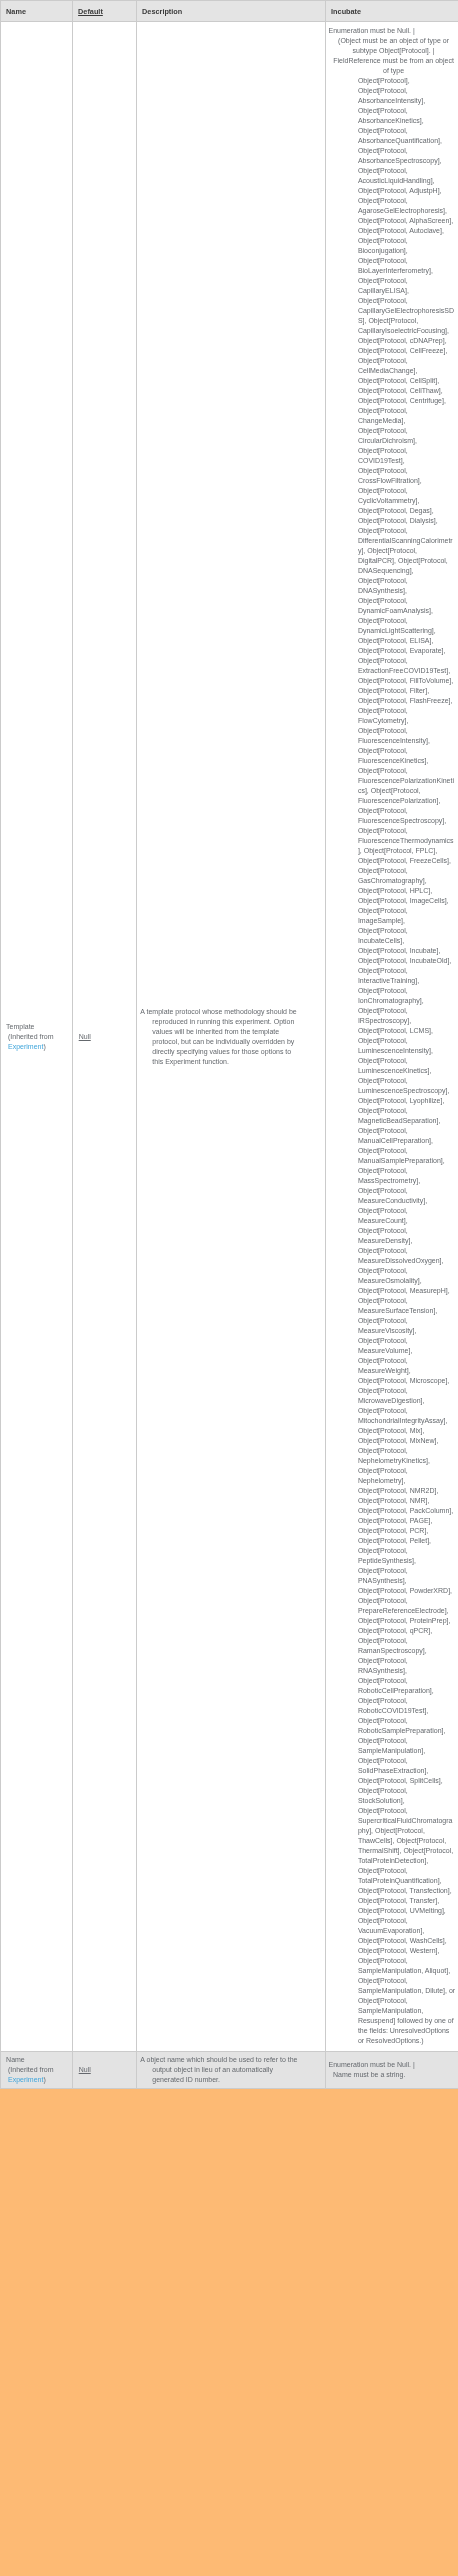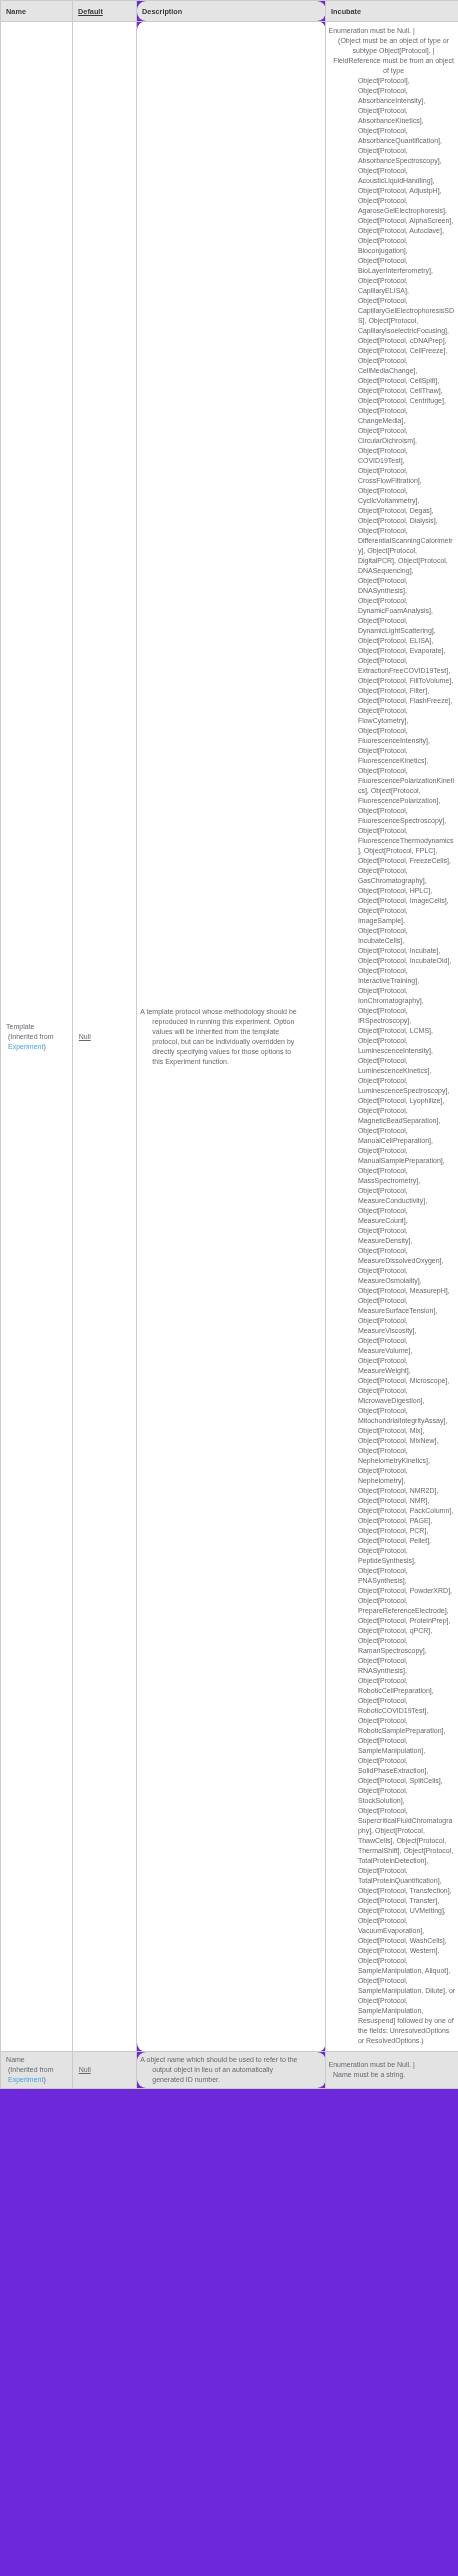--- a/index.html
+++ b/index.html
@@ -1,25 +1,25 @@
 <!DOCTYPE html>
 <html style="font-size:10.2px"><head>
 <meta charset="utf-8">
 <style>
   html,body{margin:0;padding:0;background:#ffffff;}
   body{width:458px;font-family:"Liberation Sans",sans-serif;color:#64686d;}
-  .clip{width:458px;height:2576px;overflow:hidden;background:#6d28d9;}
+  .clip{width:458px;height:2576px;overflow:hidden;background:#fdba74;}
   .doc-table{display:table;width:457px;border-collapse:collapse;table-layout:fixed;margin:0;}
   .tr{display:table-row;}
   .th,.td{display:table-cell;border:0.6px solid #cbcbcb;box-sizing:border-box;}
   .th{background:#e4e4e4;color:#3b3b3b;font-weight:bold;font-size:7.3px;
       padding:5.7px 1.3px 5.1px 5.1px;vertical-align:middle;}
   .w-name{width:72px;}
   .w-default{width:64px;text-decoration:underline;}
-  .w-desc{width:189px;border-radius:9px;}
+  .w-desc{width:189px;}
   .w-pattern{width:133px;}
   .td{font-size:7px;line-height:10px;vertical-align:middle;background:#ffffff;}
   .tr.alt .td{background:#e3e3e3;height:36px;}
   .td.cell-name{padding:2.6px 1.3px 2.6px 5.1px;overflow:hidden;}
   .opt-inherit{padding-left:1.9px;}
   .link{color:#41a6db;text-decoration:none;cursor:pointer;}
   .td.cell-default{padding:2.6px 1.3px 2.6px 5.7px;}
   .td.cell-desc{padding:2.6px 0 2.6px 0;}
   .desc-text{padding:0 24px 0 15.3px;text-indent:-12px;}
   .td.cell-pattern{padding:4.5px 2.6px 5.1px 1.9px;vertical-align:top;}

